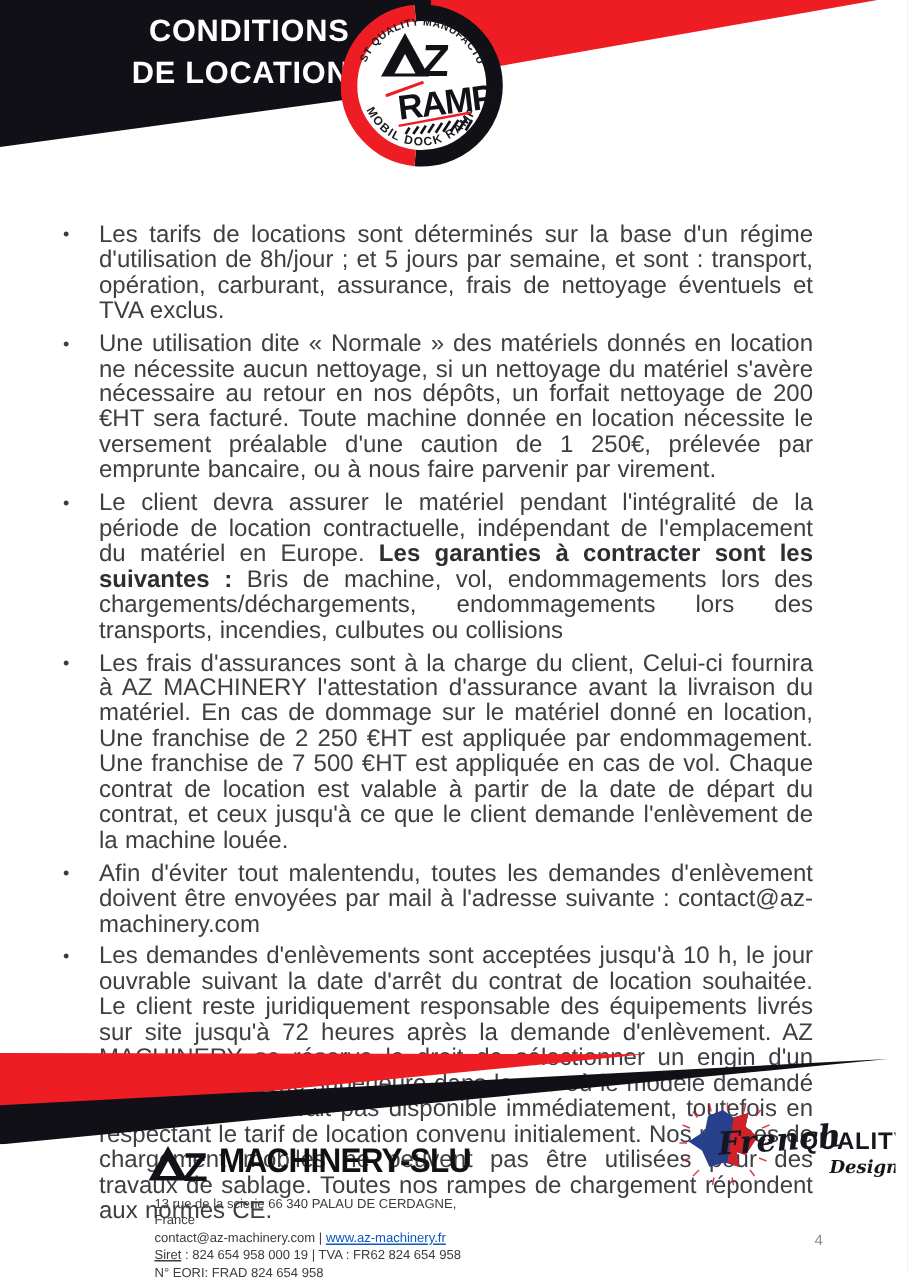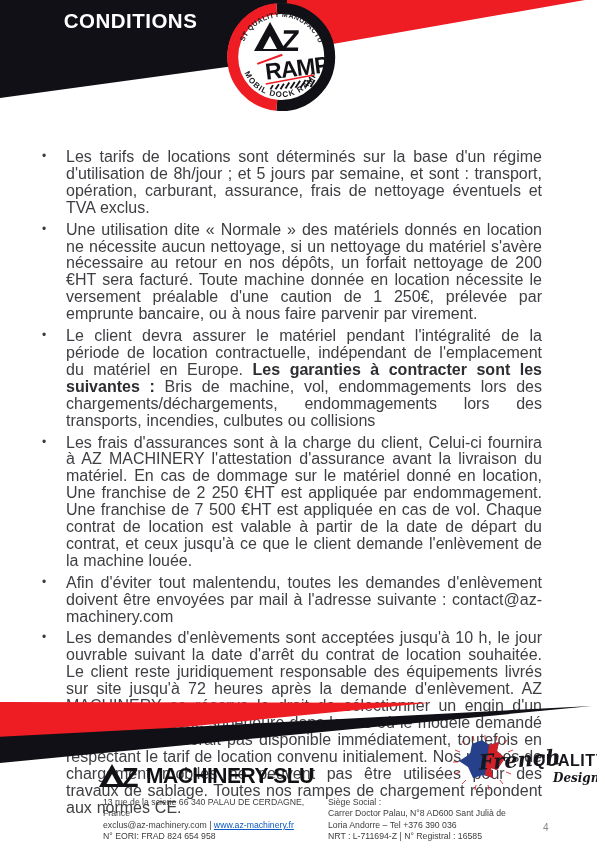--- a/index.html
+++ b/index.html
@@ -6,21 +6,21 @@
   .page{
     position:relative;width:605px;height:856px;margin:0 auto;background:#ffffff;
     font-family:"Liberation Sans", sans-serif;overflow:hidden;
   }
   
   .hdr-black{
     position:absolute;left:0;top:0;width:300px;height:100px;background:#101016;
     clip-path:polygon(0 0,100% 0,78% 66%,0 98%);
   }
   .hdr-title{
-    position:absolute;left:28px;top:7px;width:205px;text-align:center;
+    position:absolute;left:28px;top:7px;width:205px;text-align:right;
     color:#ffffff;font-weight:700;font-size:20.5px;line-height:28px;letter-spacing:.5px;
   }
   .hdr-red{
     position:absolute;left:287px;top:0;width:298px;height:52px;background:#ee1c23;
     clip-path:polygon(0 0,100% 0,0 100%);
   }
   .logo-svg{position:absolute;left:224px;top:0;}
   
   ul.bullets{position:absolute;left:42px;top:149px;width:500px;margin:0;padding:0;list-style:none;}
   ul.bullets li{position:relative;padding-left:24px;margin:0 0 5px 0;}
@@ -54,20 +54,21 @@
   .page-num{position:absolute;left:543px;top:822px;font-size:10px;color:#8a8a8a;}
 </style>
 </head>
 <body>
 
 <div class="page">
 
   <div class="hdr-black"></div>
   <div class="hdr-title">
     <span>CONDITIONS</span><br>
+    <span>DE LOCATION</span>
   </div>
   <div class="hdr-red"></div>
 
   <svg class="logo-svg" width="114" height="114" viewBox="0 0 114 114" aria-hidden="true">
     <circle cx="57" cy="57" r="53.5" fill="#ffffff"></circle>
     <path d="M 52.8 8.7 A 48.5 48.5 0 1 1 52.8 105.3" fill="none" stroke="#101016" stroke-width="11"></path>
     <path d="M 52.8 105.3 A 48.5 48.5 0 0 1 52.8 8.7" fill="none" stroke="#ee1c23" stroke-width="11"></path>
     <defs>
       <path id="arcTop" d="M 19.4 43.3 A 40 40 0 0 1 94.6 43.3"></path>
       <path id="arcBottom" d="M 19.4 70.7 A 40 40 0 0 0 94.6 70.7"></path>
@@ -135,30 +136,25 @@
     <svg class="az-mark" width="42" height="28" viewBox="0 0 42 28" aria-hidden="true">
       <polygon points="1,26 14,3 27,26" fill="#111116"></polygon>
       <polygon points="14,13 19.5,23 8.5,23" fill="#ffffff"></polygon>
       <text x="24" y="26" font-size="27" font-weight="800" fill="#111116" font-family="Liberation Sans, sans-serif">Z</text>
     </svg>
     <span class="cname">MACHINERY-SLU</span>
   </div>
 
   <div class="ftr-col left">
     <div>13 rue de la scierie 66 340 PALAU DE CERDAGNE, France</div>
-    <div><span>exclus@az-machinery.com</span><span> | </span><a href="#">www.az-machinery.fr</a></div>
+    <div><span>contact@az-machinery.com</span><span> | </span><a href="#">www.az-machinery.fr</a></div>
+    <div><span class="u">Siret</span><span> : 824 654 958 000 19 | TVA : FR62 824 654 958</span></div>
     <div>N° EORI: FRAD 824 654 958</div>
   </div>
 
-  <div class="ftr-col right">
-    <div>Siège Social :</div>
-    <div>Carrer Doctor Palau, N°8 AD600 Sant Julià de</div>
-    <div>Loria Andorre – Tel +376 390 036</div>
-    <div>NRT : L-711694-Z | N° Registral : 16585</div>
-  </div>
 
   <svg class="quality-svg" width="152" height="76" viewBox="0 0 152 76" aria-hidden="true">
     <g stroke="#d22027" stroke-width="1" opacity="0.85">
       <line x1="40" y1="3" x2="40" y2="8"></line>
       <line x1="52" y1="4" x2="51" y2="9"></line>
       <line x1="62" y1="8" x2="59" y2="12"></line>
       <line x1="68" y1="18" x2="63" y2="20"></line>
       <line x1="70" y1="30" x2="65" y2="30"></line>
       <line x1="28" y1="4" x2="29" y2="9"></line>
       <line x1="17" y1="9" x2="20" y2="13"></line>

